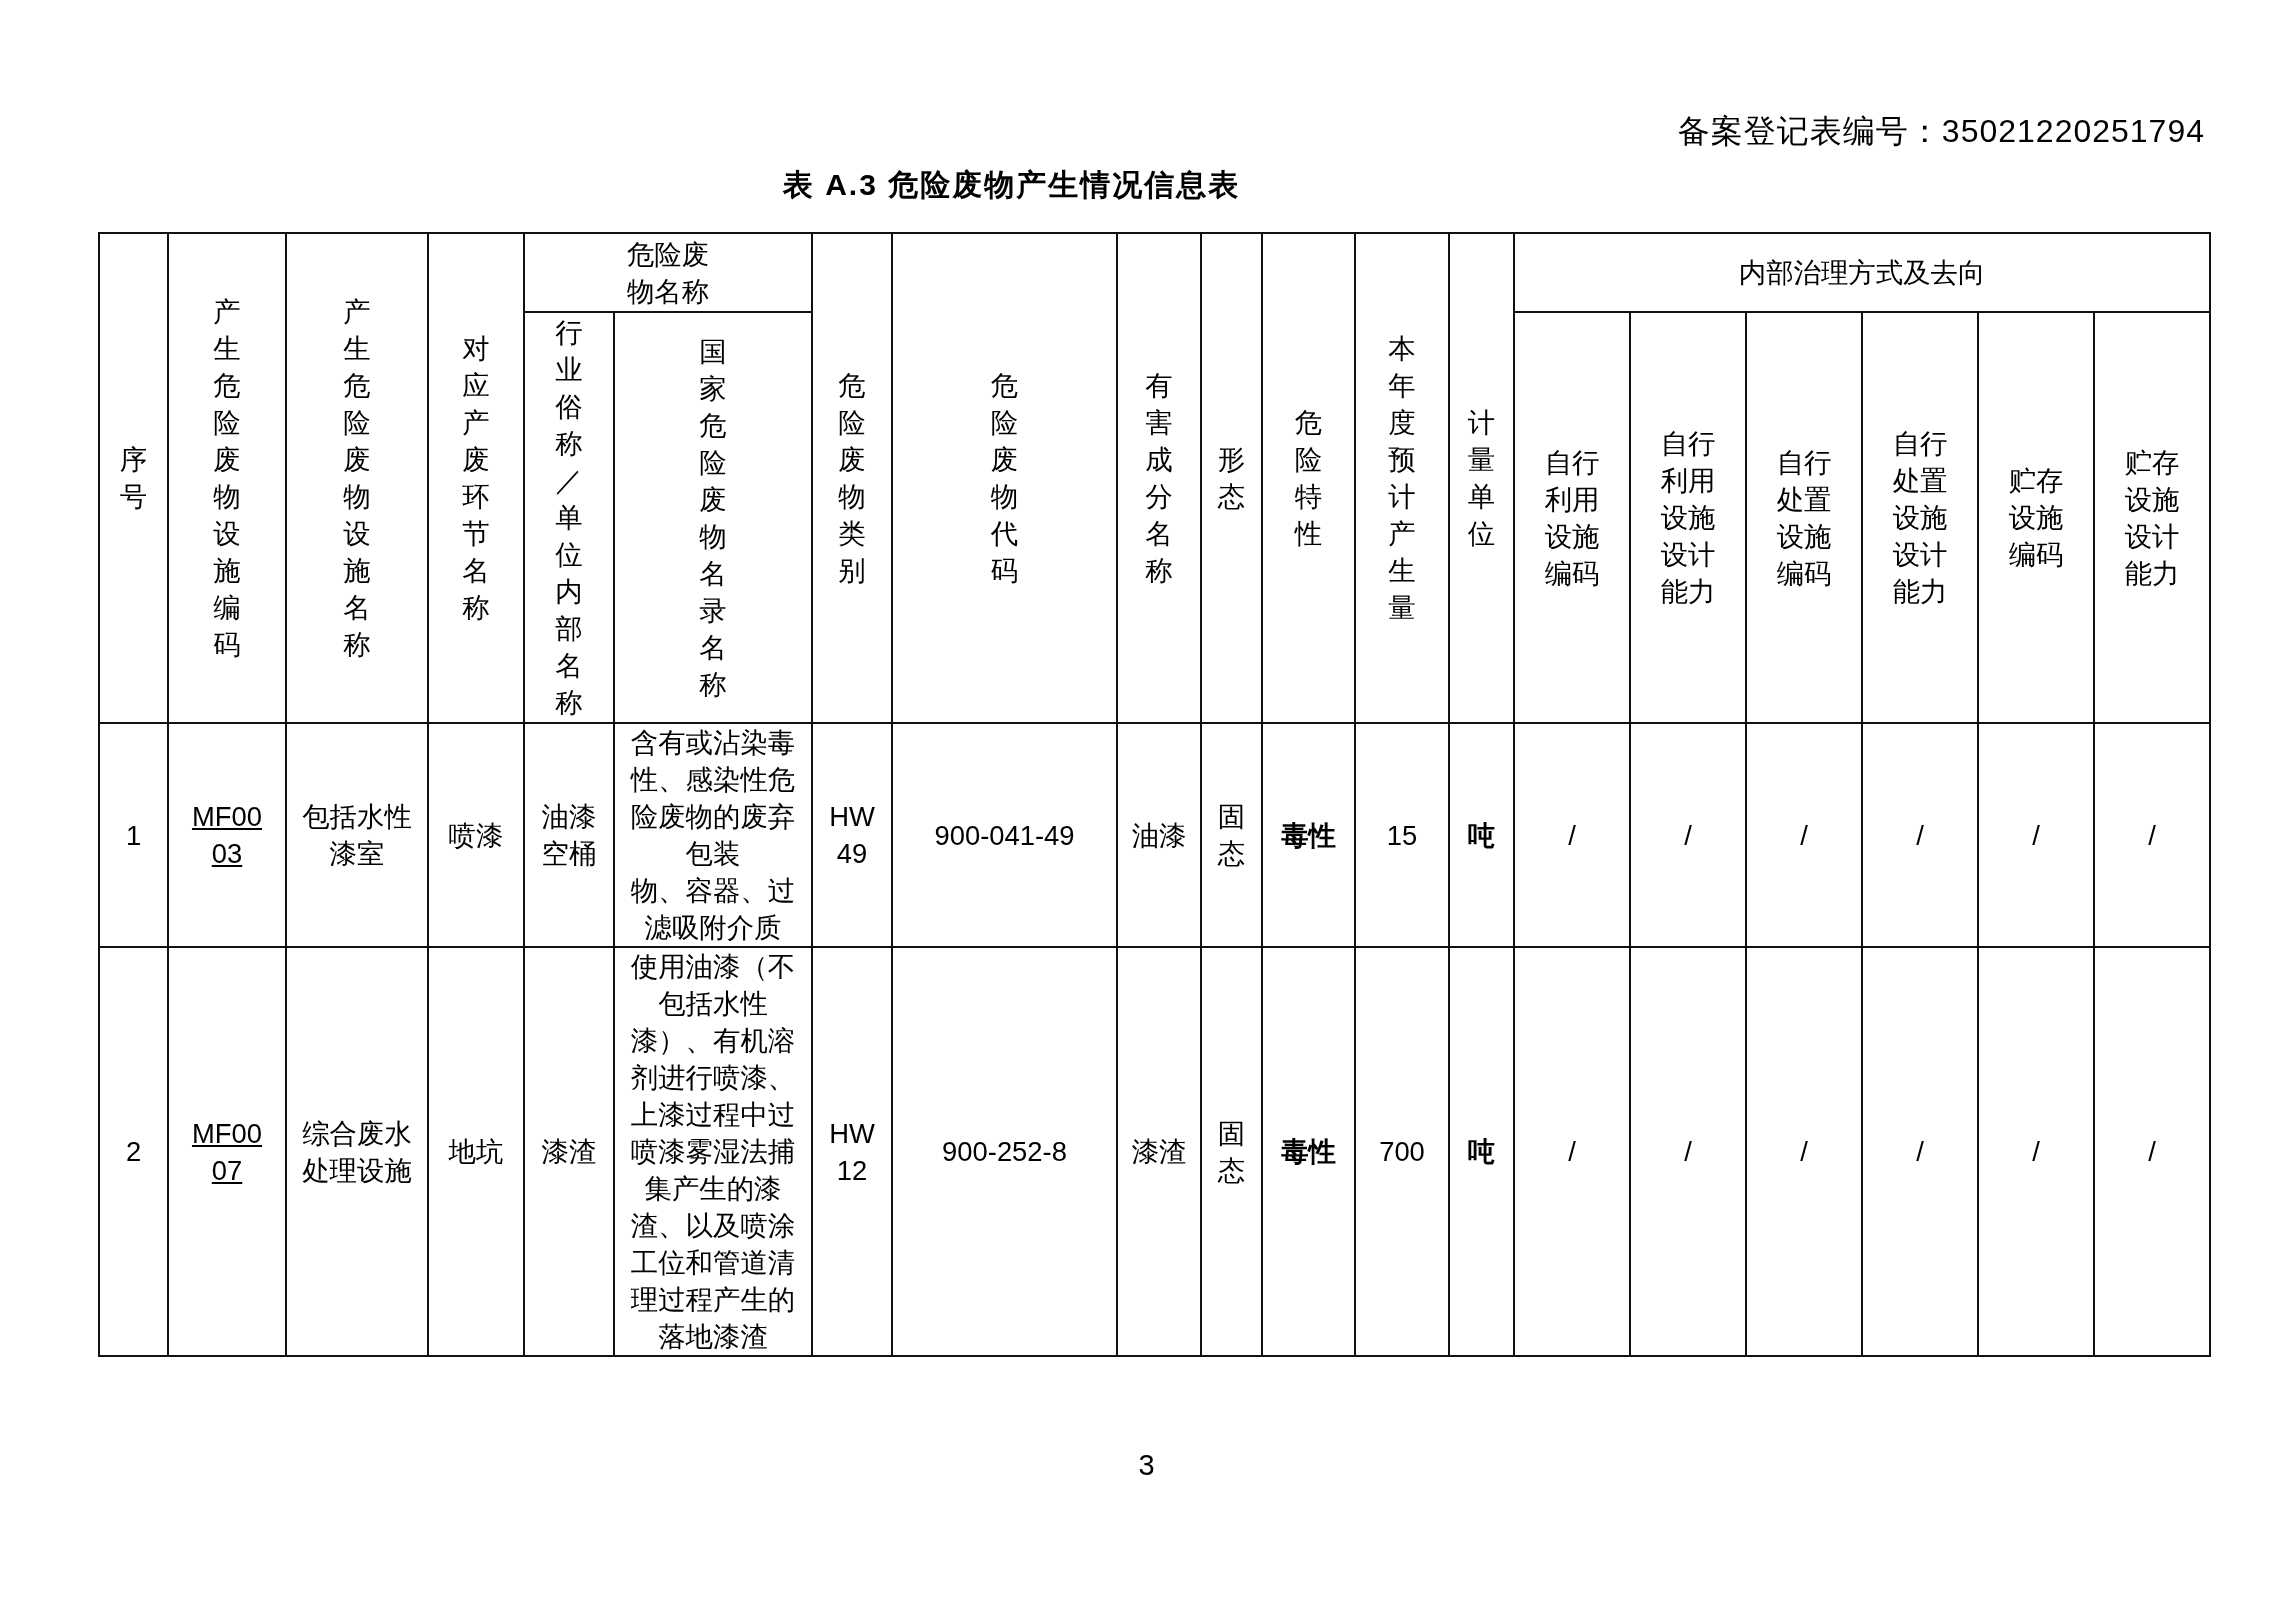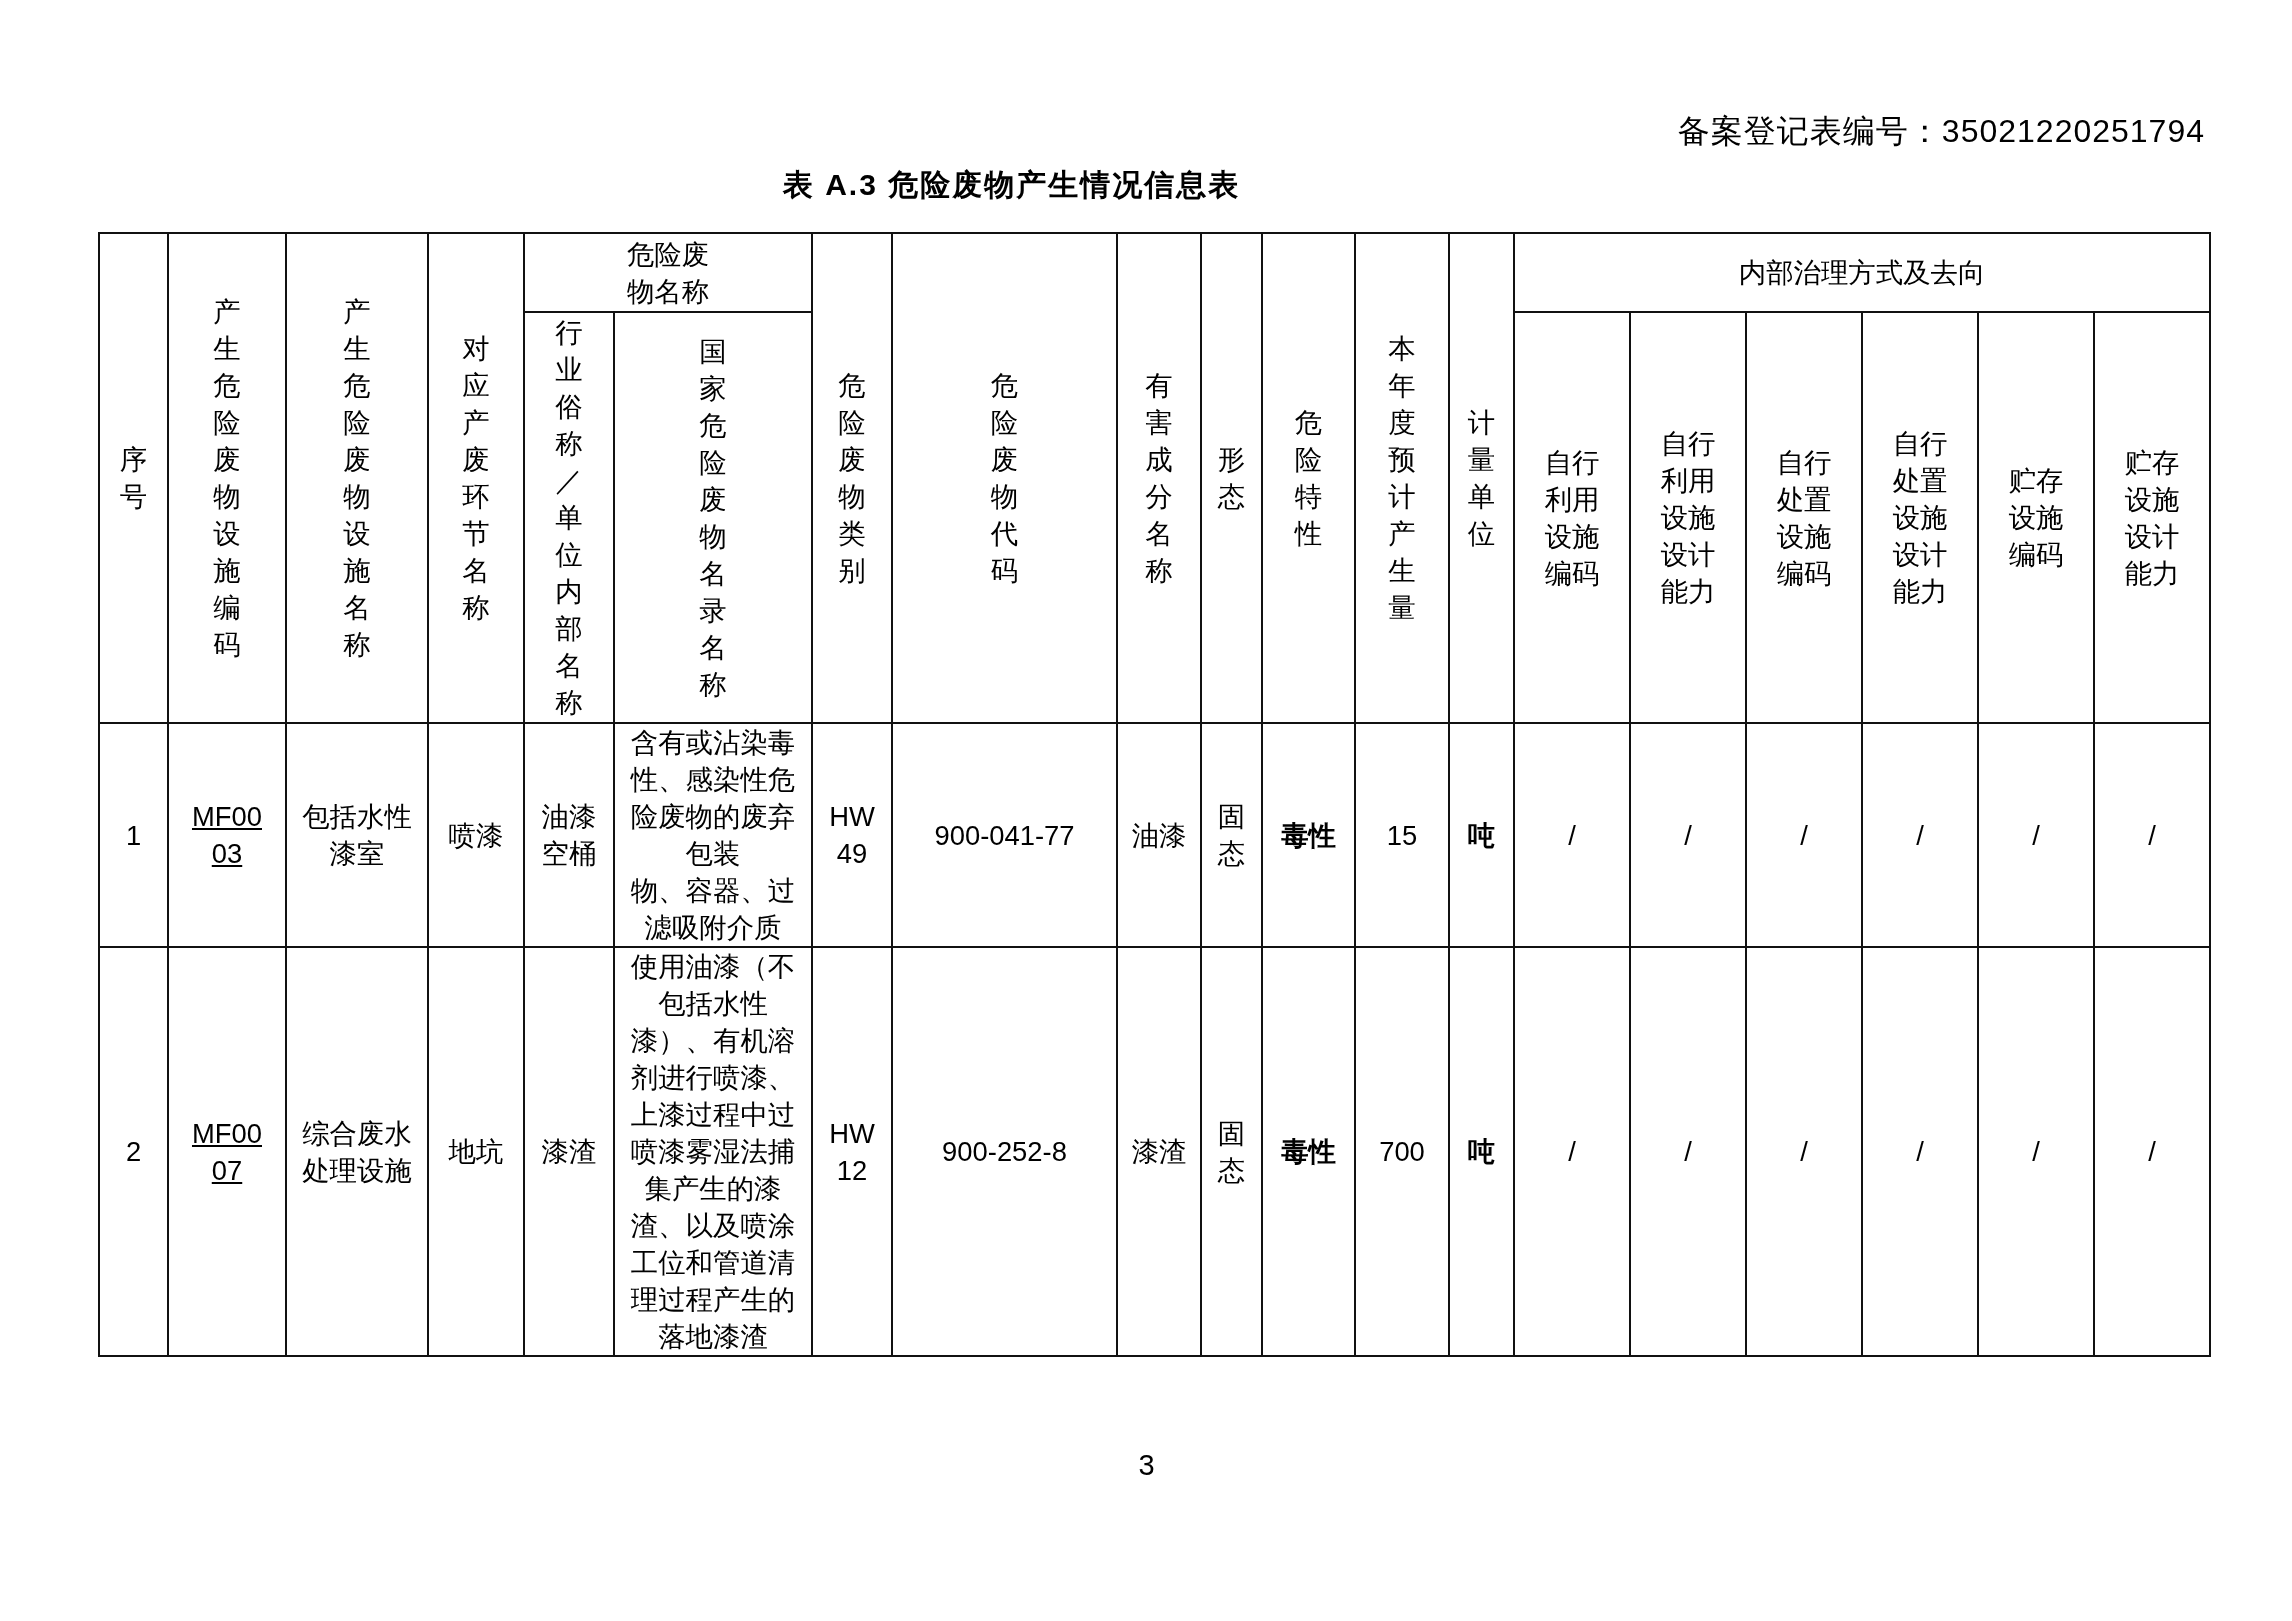--- a/index.html
+++ b/index.html
@@ -200,21 +200,21 @@
       <td>油漆
 空桶</td>
       <td class="desc">含有或沾染毒
 性、感染性危
 险废物的废弃
 包装
 物、容器、过
 滤吸附介质</td>
       <td>HW
 49</td>
-      <td>900-041-77</td>
+      <td>900-041-49</td>
       <td>油漆</td>
       <td>固
 态</td>
       <td class="b">毒性</td>
       <td class="qty">15</td>
       <td class="b">吨</td>
       <td>/</td>
       <td>/</td>
       <td>/</td>
       <td>/</td>

